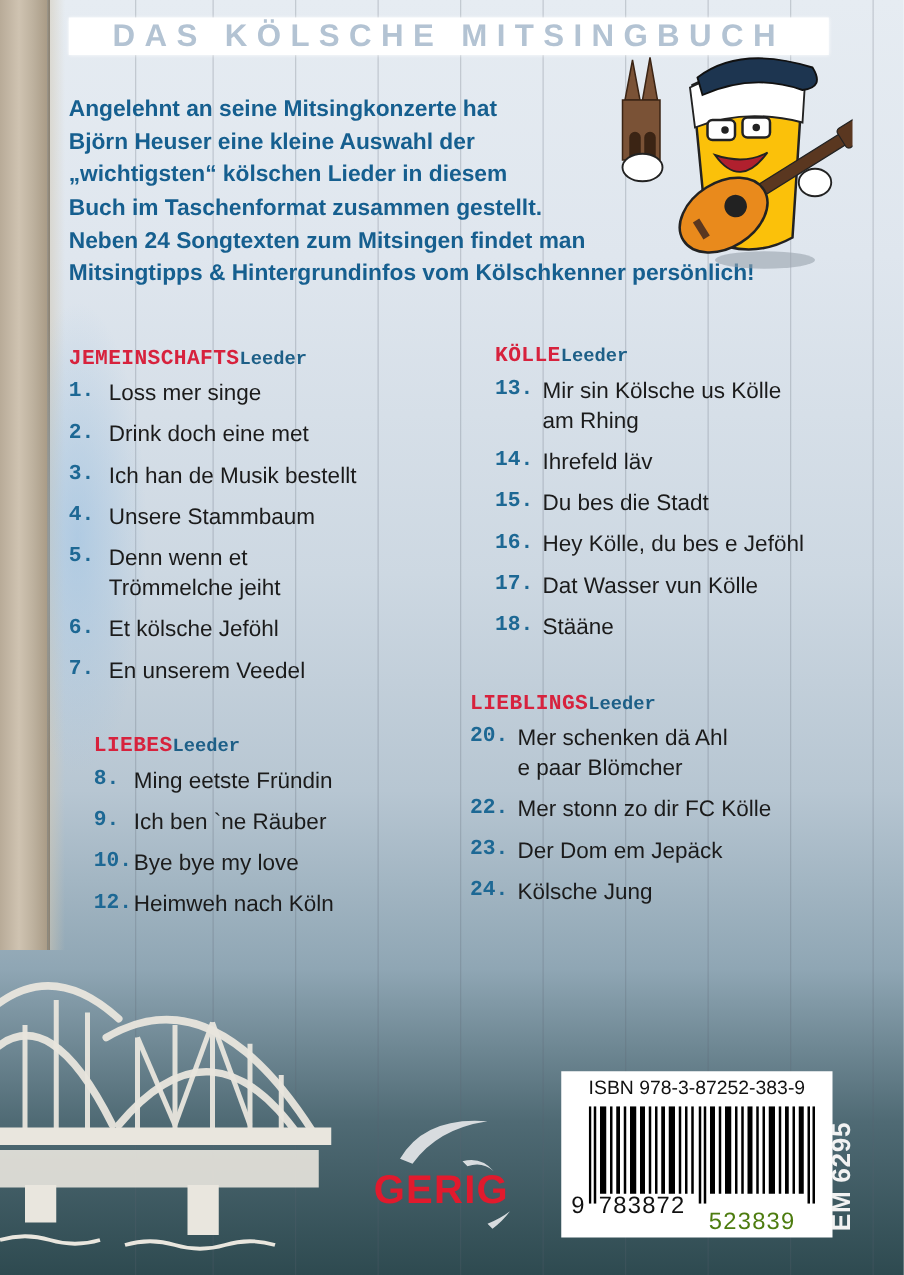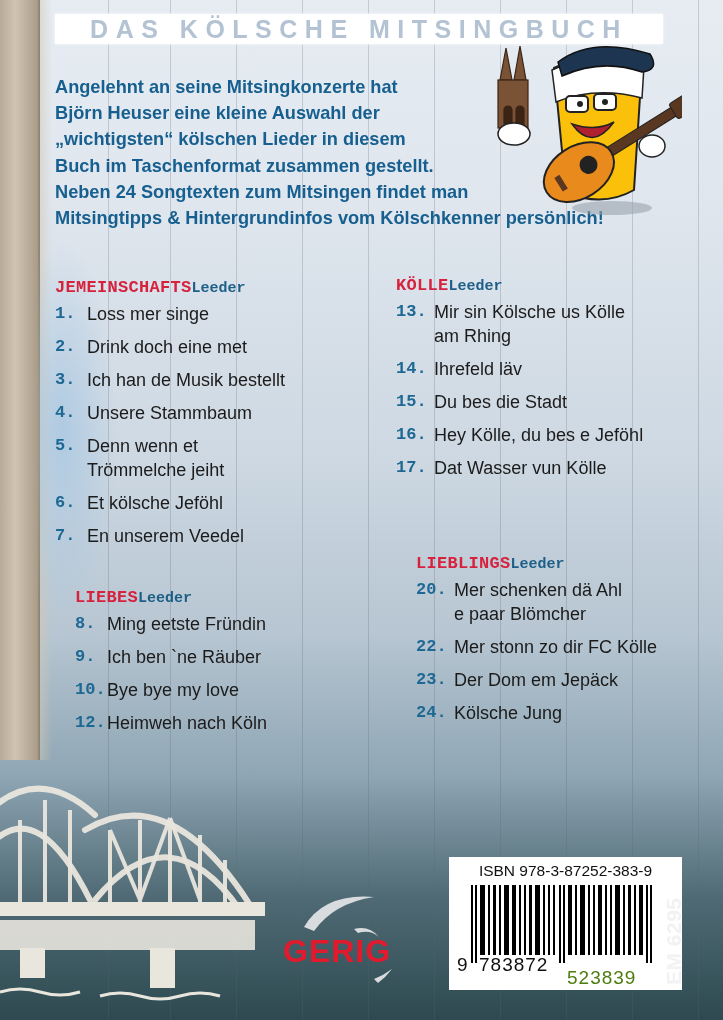--- a/index.html
+++ b/index.html
@@ -56,27 +56,27 @@
       font-size: 17px; line-height: 24px; flex: 0 0 auto;
     }
     .song-title {
       font-family: "Liberation Sans", sans-serif; color: #1b1b1b; font-size: 18px;
       line-height: 24px; white-space: nowrap;
     }
     .left-col .song-num { width: 32px; }
     .right-col .song-num { width: 38px; }
     
     .bridge { position: absolute; left: 0; top: 770px; width: 270px; height: 240px; }
-    .logo { position: absolute; left: 274px; top: 885px; width: 140px; height: 100px; }
+    .logo { position: absolute; left: 290px; top: 885px; width: 140px; height: 100px; }
     .logo-text {
       position: absolute; left: 9px; top: 48px; font-family: "Liberation Sans", sans-serif;
       font-weight: bold; font-size: 32px; color: #e11a2d; letter-spacing: 1px;
     }
     .barcode-box {
-      position: absolute; left: 449px; top: 857px; width: 217px; height: 133px; background: #ffffff; padding-left: 16px;
+      position: absolute; left: 449px; top: 857px; width: 217px; height: 133px; background: #ffffff;
     }
     .isbn-text {
       position: absolute; left: 0; right: 0; top: 5px; text-align: center;
       font-family: "Liberation Sans", sans-serif; font-size: 15.5px; color: #111;
     }
     .bars { position: absolute; left: 22px; top: 28px; width: 185px; height: 78px; }
     .ean-first { position: absolute; left: 8px; top: 97px; font-family: "Liberation Sans", sans-serif; font-size: 19px; color: #111; }
     .ean-left { position: absolute; left: 30px; top: 97px; font-family: "Liberation Sans", sans-serif; font-size: 19px; color: #111; letter-spacing: 1px; }
     .ean-right { position: absolute; left: 118px; top: 110px; font-family: "Liberation Sans", sans-serif; font-size: 19px; color: #4d7c0f; letter-spacing: 1px; }
     .em-code {
@@ -223,23 +223,27 @@
       <span class="song-title">Du bes die Stadt</span>
     </div>
   <div class="song">
       <span class="song-num">16.</span>
       <span class="song-title">Hey Kölle, du bes e Jeföhl</span>
     </div>
   <div class="song">
       <span class="song-num">17.</span>
       <span class="song-title">Dat Wasser vun Kölle</span>
     </div>
-</div>
-
-<div class="section right-col" style="left:416px; top:552px;">
+  <div class="song">
+      <span class="song-num">18.</span>
+      <span class="song-title">Stääne</span>
+    </div>
+</div>
+
+<div class="section right-col" style="left:376px; top:552px;">
   <div class="section-header">
     <span class="hdr-red">LIEBLINGS</span><span class="hdr-blue">Leeder</span>
   </div>
   <div class="song">
       <span class="song-num">20.</span>
       <span class="song-title"><span>Mer schenken dä Ahl</span><br><span>e paar Blömcher</span></span>
     </div>
   <div class="song">
       <span class="song-num">22.</span>
       <span class="song-title">Mer stonn zo dir FC Kölle</span>

